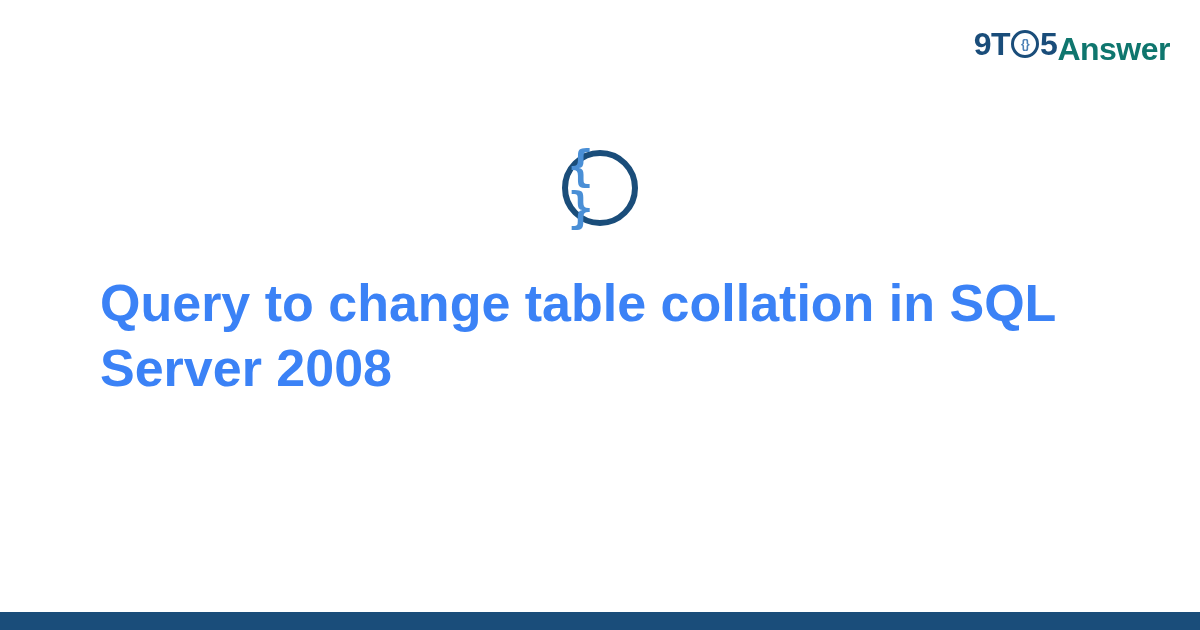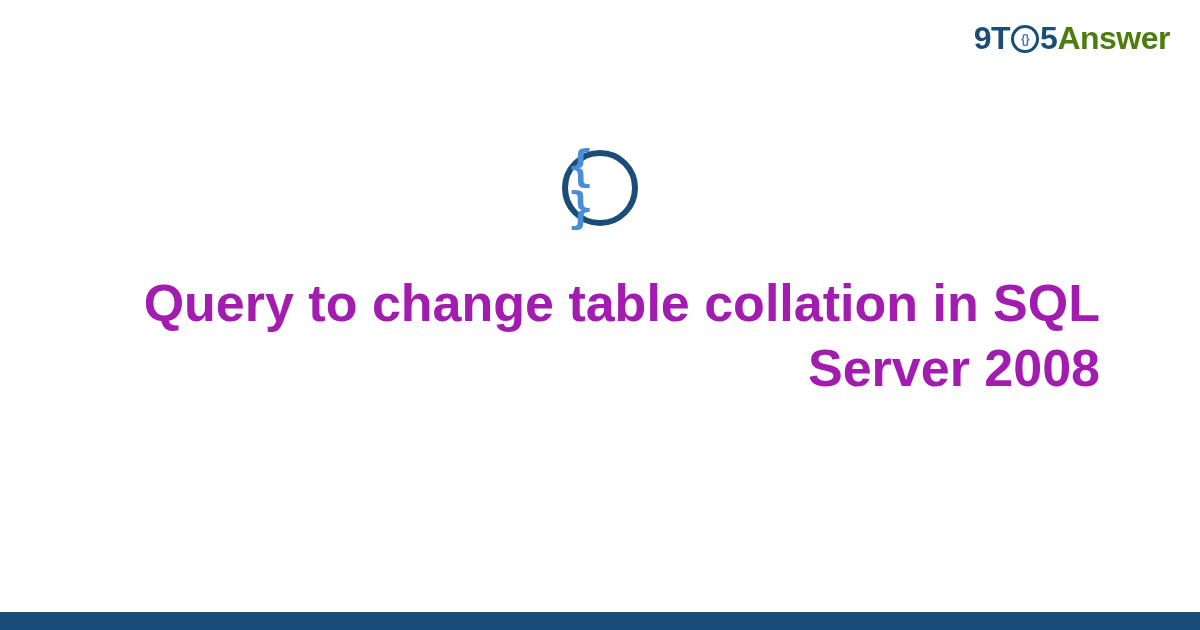--- a/index.html
+++ b/index.html
@@ -47,21 +47,22 @@
     .logo-clock-inner {
       font-size: 12px;
       color: #4a7fb5;
       font-weight: bold;
       line-height: 1;
     }
     .logo-5 {
       color: #1a4d7a;
     }
     .logo-answer {
-      color: #4d7c0f;
+      color: #0f766e;
+      margin-top: 11px;
     }
     .content {
       position: absolute;
       top: 0;
       left: 0;
       width: 100%;
       height: 100%;
       display: flex;
       flex-direction: column;
       align-items: center;
@@ -86,22 +87,22 @@
       color: #4a8fd6;
       font-size: 42px;
       font-weight: bold;
       letter-spacing: 2px;
       line-height: 1;
       font-family: Consolas, monospace;
     }
     .title {
       font-size: 52px;
       font-weight: bold;
-      color: #a21caf;
-      text-align: right;
+      color: #3b82f6;
+      text-align: left;
       line-height: 1.25;
       max-width: 1000px;
     }
     .footer-bar {
       position: absolute;
       bottom: 0;
       left: 0;
       width: 100%;
       height: 18px;
       background: #1a4d7a;

